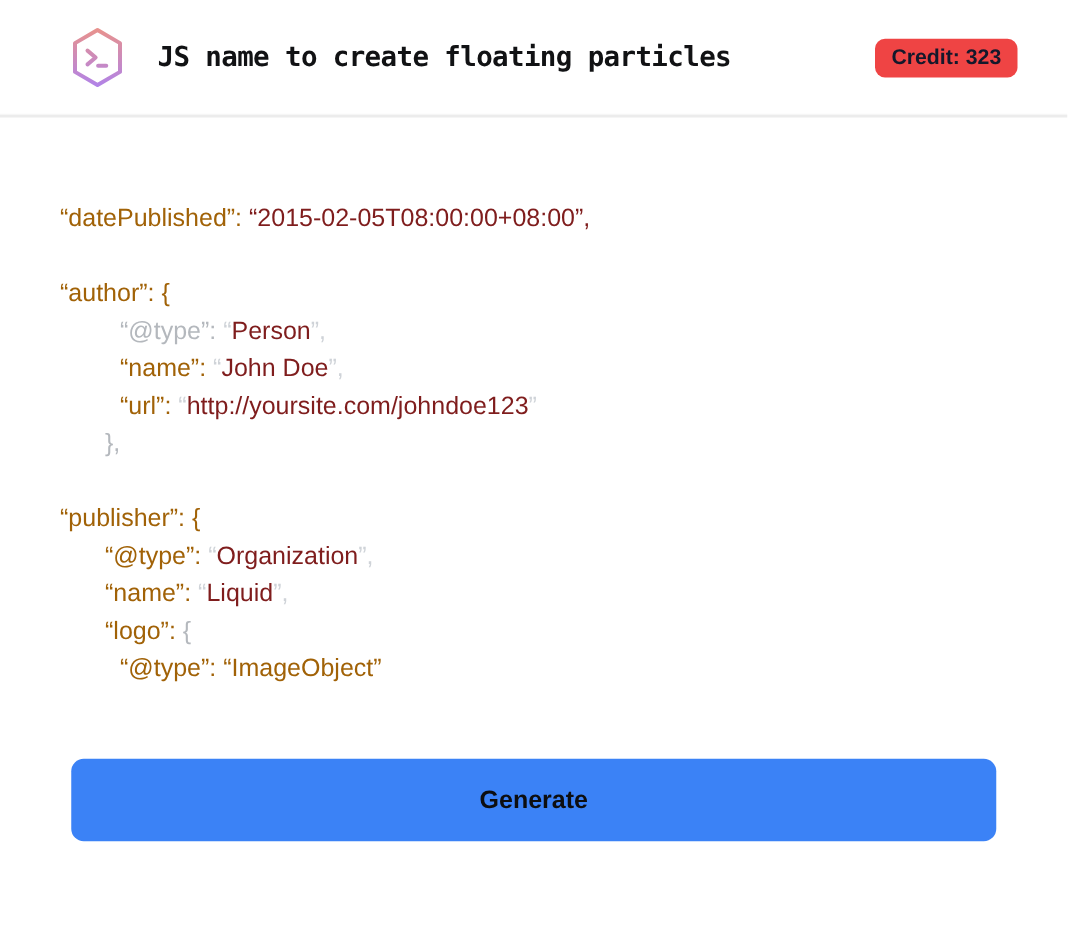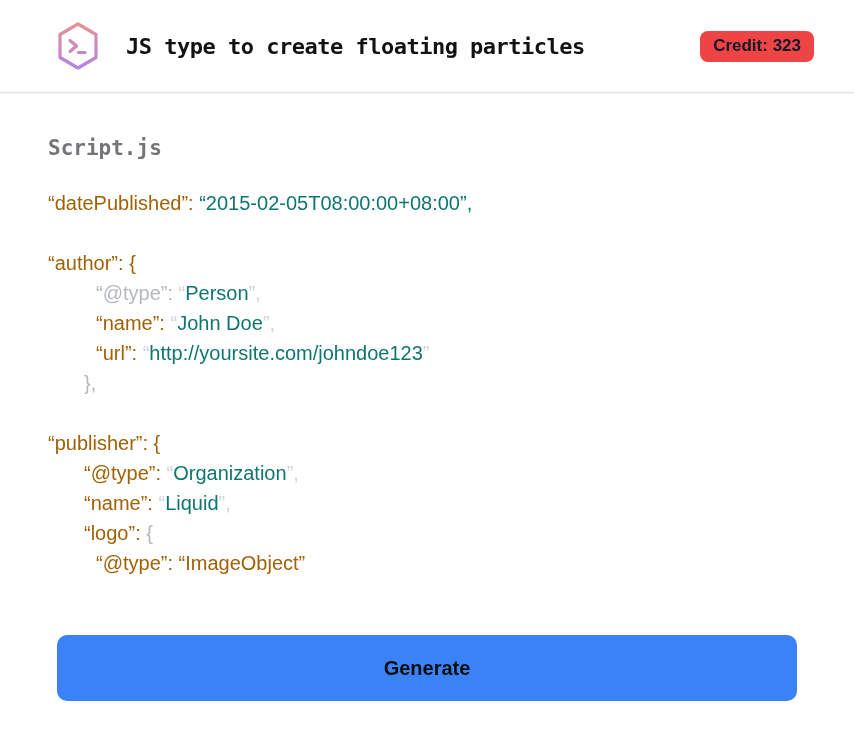--- a/index.html
+++ b/index.html
@@ -64,21 +64,21 @@
     margin-top: 26px;
     font-family: "Liberation Sans", sans-serif;
     font-size: 20px;
     line-height: 30px;
     white-space: pre-wrap;
   }
   .code-line { min-height: 30px; }
   .seg-gray   { color: #a16207; }
   .seg-light  { color: #b4b8bd; }
   .seg-xlight { color: #cfd3d8; }
-  .seg-blue   { color: #0f766e; }
+  .seg-blue   { color: #7f1d1d; }
 
   
   .generate-btn {
     display: block;
     width: calc(100% - 18px);
     margin: 57px auto 0;
     height: 66px;
     background: #3b82f6;
     border: none;
     border-radius: 10px;
@@ -99,21 +99,20 @@
         <linearGradient id="hexgrad" x1="22" y1="2" x2="22" y2="48" gradientUnits="userSpaceOnUse">
           <stop offset="0" stop-color="#e8928d"></stop>
           <stop offset="1" stop-color="#b183e8"></stop>
         </linearGradient>
       </defs>
       <polygon points="22,3 40,13.5 40,36.5 22,47 4,36.5 4,13.5" stroke="url(#hexgrad)" stroke-width="3.2" stroke-linejoin="round" fill="none"></polygon>
       <polyline points="14,19.5 20.5,25 14,30.5" stroke="url(#hexgrad)" stroke-width="3.2" stroke-linecap="round" stroke-linejoin="round" fill="none"></polyline>
       <line x1="22.5" y1="31.5" x2="29" y2="31.5" stroke="url(#hexgrad)" stroke-width="3.2" stroke-linecap="round"></line>
     </svg>
   </div>
-  <div class="app-title">JS type to create floating particles</div>
+  <div class="app-title">JS name to create floating particles</div>
   <div class="credit-badge">Credit: 323</div>
 </div>
 
 <div class="main">
-  <div class="filename">Script.js</div>
   <div class="code-block"><div class="code-line" style="padding-left: 0px;"><span class="seg-gray">“datePublished”: </span><span class="seg-blue">“2015-02-05T08:00:00+08:00”,</span></div><div class="code-line">&nbsp;</div><div class="code-line" style="padding-left: 0px;"><span class="seg-gray">“author”: {</span></div><div class="code-line" style="padding-left: 48px;"><span class="seg-light">“@type”: </span><span class="seg-xlight">“</span><span class="seg-blue">Person</span><span class="seg-xlight">”,</span></div><div class="code-line" style="padding-left: 48px;"><span class="seg-gray">“name”: </span><span class="seg-xlight">“</span><span class="seg-blue">John Doe</span><span class="seg-xlight">”,</span></div><div class="code-line" style="padding-left: 48px;"><span class="seg-gray">“url”: </span><span class="seg-xlight">“</span><span class="seg-blue">http://yoursite.com/johndoe123</span><span class="seg-xlight">”</span></div><div class="code-line" style="padding-left: 36px;"><span class="seg-light">},</span></div><div class="code-line">&nbsp;</div><div class="code-line" style="padding-left: 0px;"><span class="seg-gray">“publisher”: {</span></div><div class="code-line" style="padding-left: 36px;"><span class="seg-gray">“@type”: </span><span class="seg-xlight">“</span><span class="seg-blue">Organization</span><span class="seg-xlight">”,</span></div><div class="code-line" style="padding-left: 36px;"><span class="seg-gray">“name”: </span><span class="seg-xlight">“</span><span class="seg-blue">Liquid</span><span class="seg-xlight">”,</span></div><div class="code-line" style="padding-left: 36px;"><span class="seg-gray">“logo”: </span><span class="seg-light">{</span></div><div class="code-line" style="padding-left: 48px;"><span class="seg-gray">“@type”: “ImageObject”</span></div></div>
   <button class="generate-btn">Generate</button>
 </div>
 
 </body></html>

